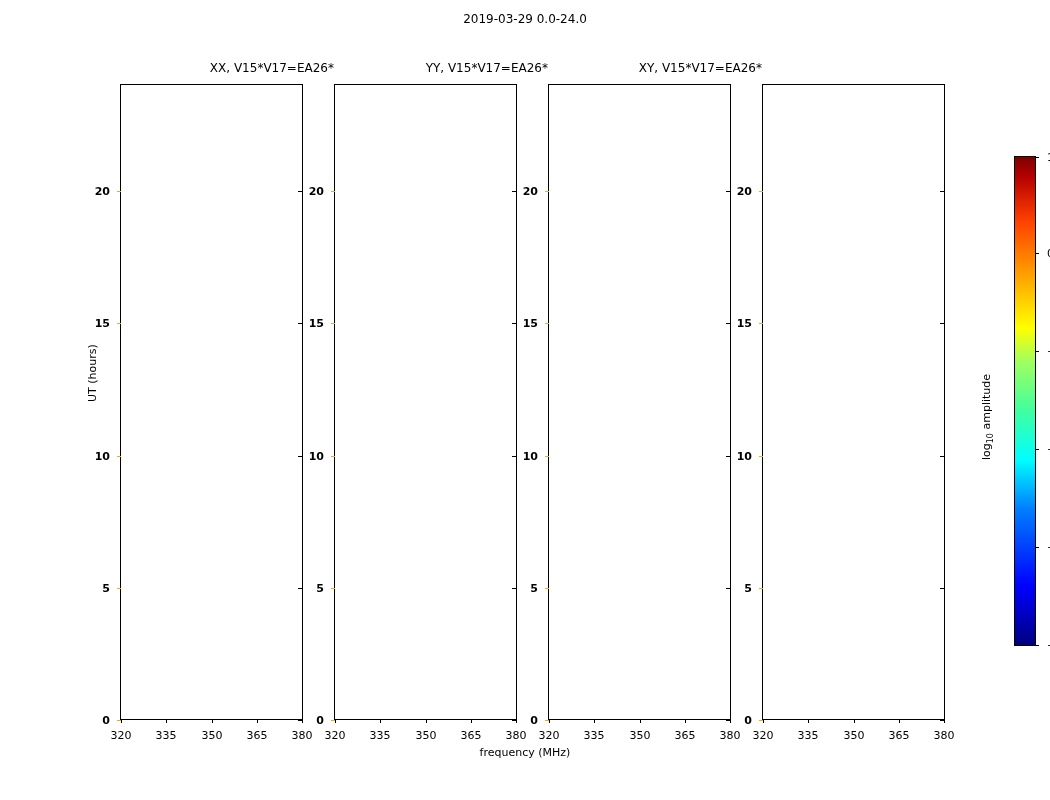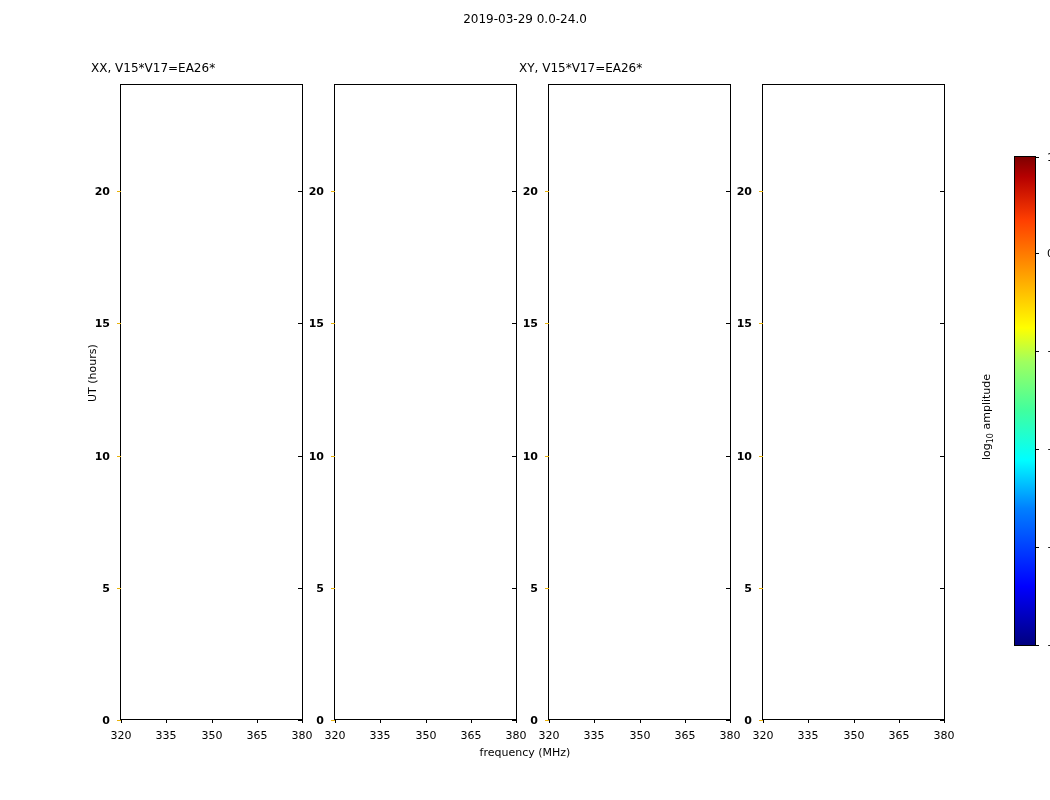--- a/index.html
+++ b/index.html
@@ -36,21 +36,21 @@
     width: 183px;
     box-sizing: border-box;
     border: 1px solid #000000;
     background: #ffffff;
   }
   .panel-title {
     position: absolute;
     top: -24px;
     left: -30px;
     width: 243px;
-    text-align: left;
+    text-align: right;
     font-size: 12px;
     white-space: nowrap;
   }
   
   .ytick {
     position: absolute;
     left: -4px;
     width: 4px;
     height: 1px;
     background: #eab308;
@@ -196,20 +196,21 @@
       </div>
     <div class="xtick" style="left:136px;">
         <span class="xtick-label">365</span>
       </div>
     <div class="xtick" style="left:181px;">
         <span class="xtick-label">380</span>
       </div>
   </div>
 
   <div class="panel" style="left:334px;">
+    <div class="panel-title">YY, V15*V17=EA26*</div>
 
     <div class="ytick" style="top:635px;">
         <span class="ytick-label">0</span>
       </div>
     <div class="ytick" style="top:503px;">
         <span class="ytick-label">5</span>
       </div>
     <div class="ytick" style="top:371px;">
         <span class="ytick-label">10</span>
       </div>

